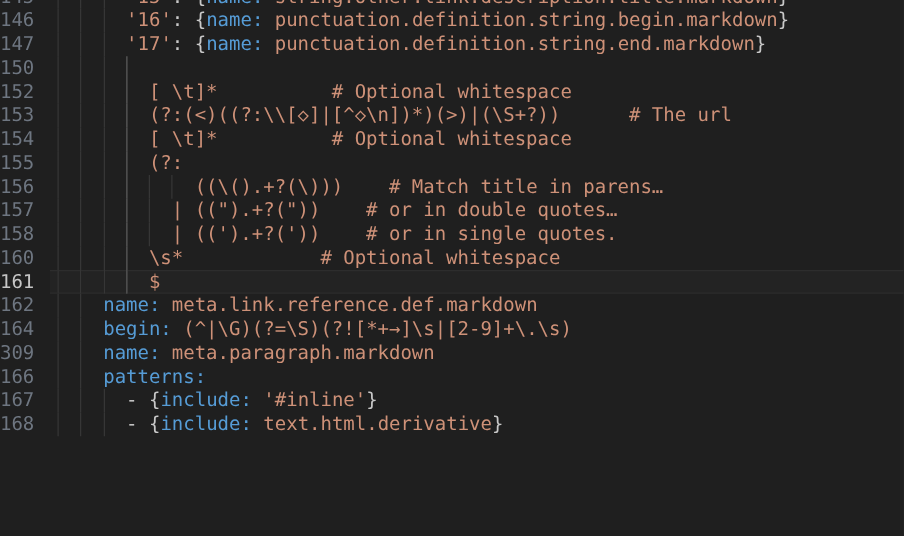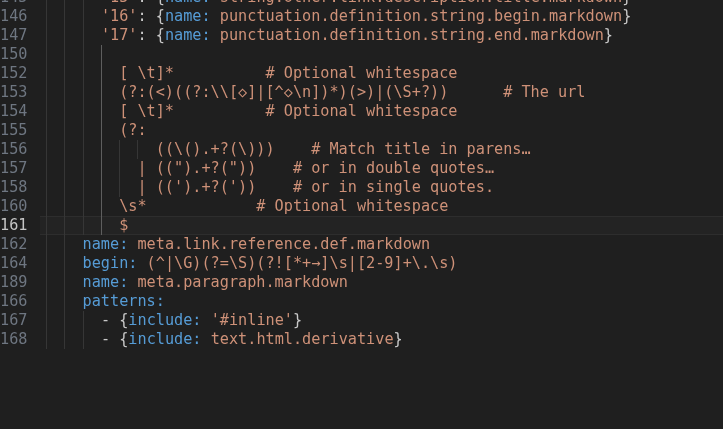--- a/index.html
+++ b/index.html
@@ -53,18 +53,18 @@
       <div class="line"><div class="gutter">153</div><div class="content"><span class="guide" style="left: 0ch;"></span><span class="guide" style="left: 2ch;"></span><span class="guide" style="left: 4ch;"></span><span class="guide active" style="left: 6ch;"></span><span class="tok-ws">        </span><span class="tok-str">(?:(&lt;)((?:\\[◇]|[^◇\n])*)(&gt;)|(\S+?))      # The url</span></div></div>
       <div class="line"><div class="gutter">154</div><div class="content"><span class="guide" style="left: 0ch;"></span><span class="guide" style="left: 2ch;"></span><span class="guide" style="left: 4ch;"></span><span class="guide active" style="left: 6ch;"></span><span class="tok-ws">        </span><span class="tok-str">[ \t]*          # Optional whitespace</span></div></div>
       <div class="line"><div class="gutter">155</div><div class="content"><span class="guide" style="left: 0ch;"></span><span class="guide" style="left: 2ch;"></span><span class="guide" style="left: 4ch;"></span><span class="guide active" style="left: 6ch;"></span><span class="tok-ws">        </span><span class="tok-str">(?:</span></div></div>
       <div class="line"><div class="gutter">156</div><div class="content"><span class="guide" style="left: 0ch;"></span><span class="guide" style="left: 2ch;"></span><span class="guide" style="left: 4ch;"></span><span class="guide active" style="left: 6ch;"></span><span class="guide" style="left: 8ch;"></span><span class="guide" style="left: 10ch;"></span><span class="tok-ws">            </span><span class="tok-str">((\().+?(\)))    # Match title in parens…</span></div></div>
       <div class="line"><div class="gutter">157</div><div class="content"><span class="guide" style="left: 0ch;"></span><span class="guide" style="left: 2ch;"></span><span class="guide" style="left: 4ch;"></span><span class="guide active" style="left: 6ch;"></span><span class="guide" style="left: 8ch;"></span><span class="tok-ws">          </span><span class="tok-str">| ((").+?("))    # or in double quotes…</span></div></div>
       <div class="line"><div class="gutter">158</div><div class="content"><span class="guide" style="left: 0ch;"></span><span class="guide" style="left: 2ch;"></span><span class="guide" style="left: 4ch;"></span><span class="guide active" style="left: 6ch;"></span><span class="guide" style="left: 8ch;"></span><span class="tok-ws">          </span><span class="tok-str">| ((').+?('))    # or in single quotes.</span></div></div>
       <div class="line"><div class="gutter">160</div><div class="content"><span class="guide" style="left: 0ch;"></span><span class="guide" style="left: 2ch;"></span><span class="guide" style="left: 4ch;"></span><span class="guide active" style="left: 6ch;"></span><span class="tok-ws">        </span><span class="tok-str">\s*            # Optional whitespace</span></div></div>
       <div class="line current"><div class="gutter active">161</div><div class="content"><span class="guide" style="left: 0ch;"></span><span class="guide" style="left: 2ch;"></span><span class="guide" style="left: 4ch;"></span><span class="guide active" style="left: 6ch;"></span><span class="tok-ws">        </span><span class="tok-str">$</span></div></div>
       <div class="line"><div class="gutter">162</div><div class="content"><span class="guide" style="left: 0ch;"></span><span class="guide" style="left: 2ch;"></span><span class="tok-ws">    </span><span class="tok-key">name</span><span class="tok-key">:</span><span class="tok-ws"> </span><span class="tok-str">meta.link.reference.def.markdown</span></div></div>
       <div class="line"><div class="gutter">164</div><div class="content"><span class="guide" style="left: 0ch;"></span><span class="guide" style="left: 2ch;"></span><span class="tok-ws">    </span><span class="tok-key">begin</span><span class="tok-key">:</span><span class="tok-ws"> </span><span class="tok-str">(^|\G)(?=\S)(?![*+→]\s|[2-9]+\.\s)</span></div></div>
-      <div class="line"><div class="gutter">189</div><div class="content"><span class="guide" style="left: 0ch;"></span><span class="guide" style="left: 2ch;"></span><span class="tok-ws">    </span><span class="tok-key">name</span><span class="tok-key">:</span><span class="tok-ws"> </span><span class="tok-str">meta.paragraph.markdown</span></div></div>
+      <div class="line"><div class="gutter">309</div><div class="content"><span class="guide" style="left: 0ch;"></span><span class="guide" style="left: 2ch;"></span><span class="tok-ws">    </span><span class="tok-key">name</span><span class="tok-key">:</span><span class="tok-ws"> </span><span class="tok-str">meta.paragraph.markdown</span></div></div>
       <div class="line"><div class="gutter">166</div><div class="content"><span class="guide" style="left: 0ch;"></span><span class="guide" style="left: 2ch;"></span><span class="tok-ws">    </span><span class="tok-key">patterns</span><span class="tok-key">:</span></div></div>
       <div class="line"><div class="gutter">167</div><div class="content"><span class="guide" style="left: 0ch;"></span><span class="guide" style="left: 2ch;"></span><span class="guide" style="left: 4ch;"></span><span class="tok-ws">      </span><span class="tok-punc">-</span><span class="tok-ws"> </span><span class="tok-punc">{</span><span class="tok-key">include</span><span class="tok-key">:</span><span class="tok-ws"> </span><span class="tok-str">'#inline'</span><span class="tok-punc">}</span></div></div>
       <div class="line"><div class="gutter">168</div><div class="content"><span class="guide" style="left: 0ch;"></span><span class="guide" style="left: 2ch;"></span><span class="guide" style="left: 4ch;"></span><span class="tok-ws">      </span><span class="tok-punc">-</span><span class="tok-ws"> </span><span class="tok-punc">{</span><span class="tok-key">include</span><span class="tok-key">:</span><span class="tok-ws"> </span><span class="tok-str">text.html.derivative</span><span class="tok-punc">}</span></div></div>
     </div>
 </div>
 
 </body></html>

